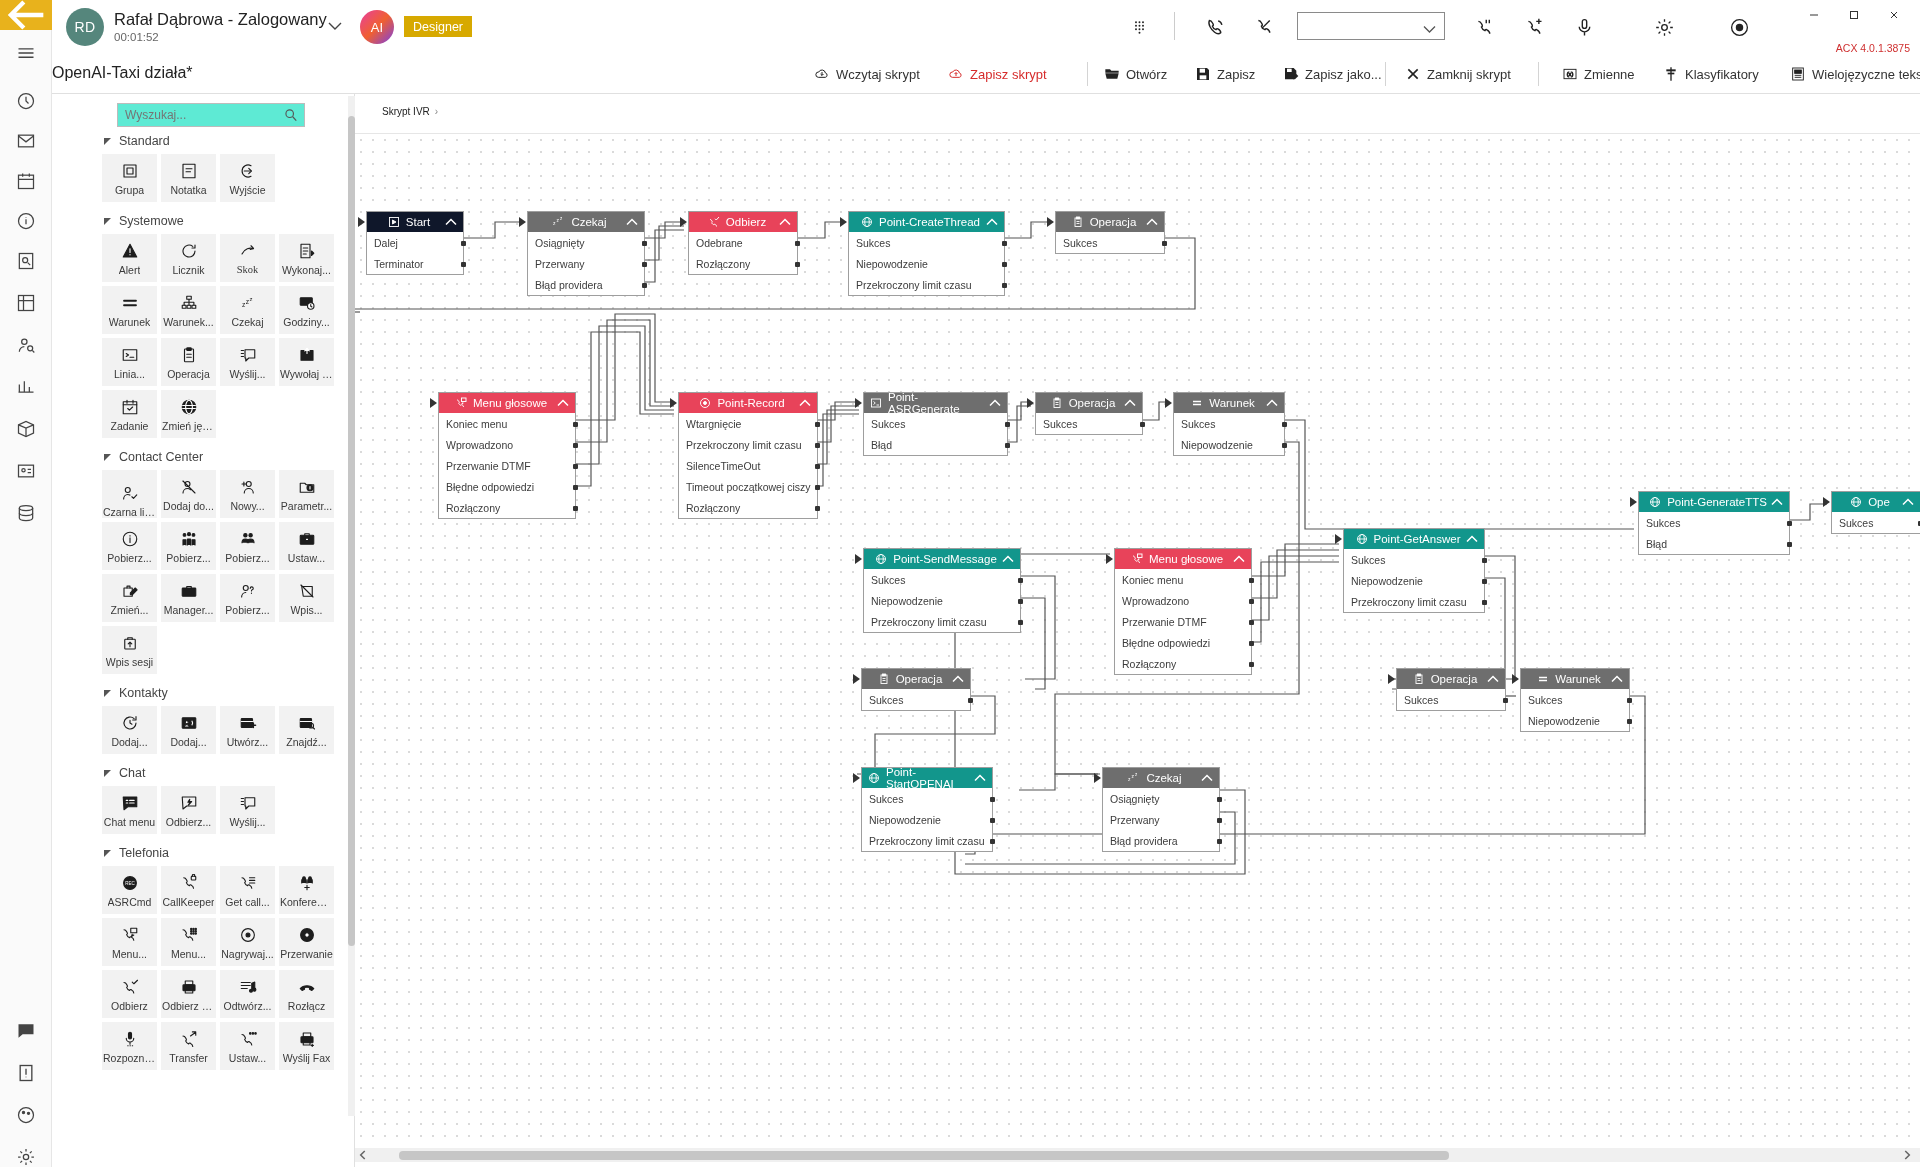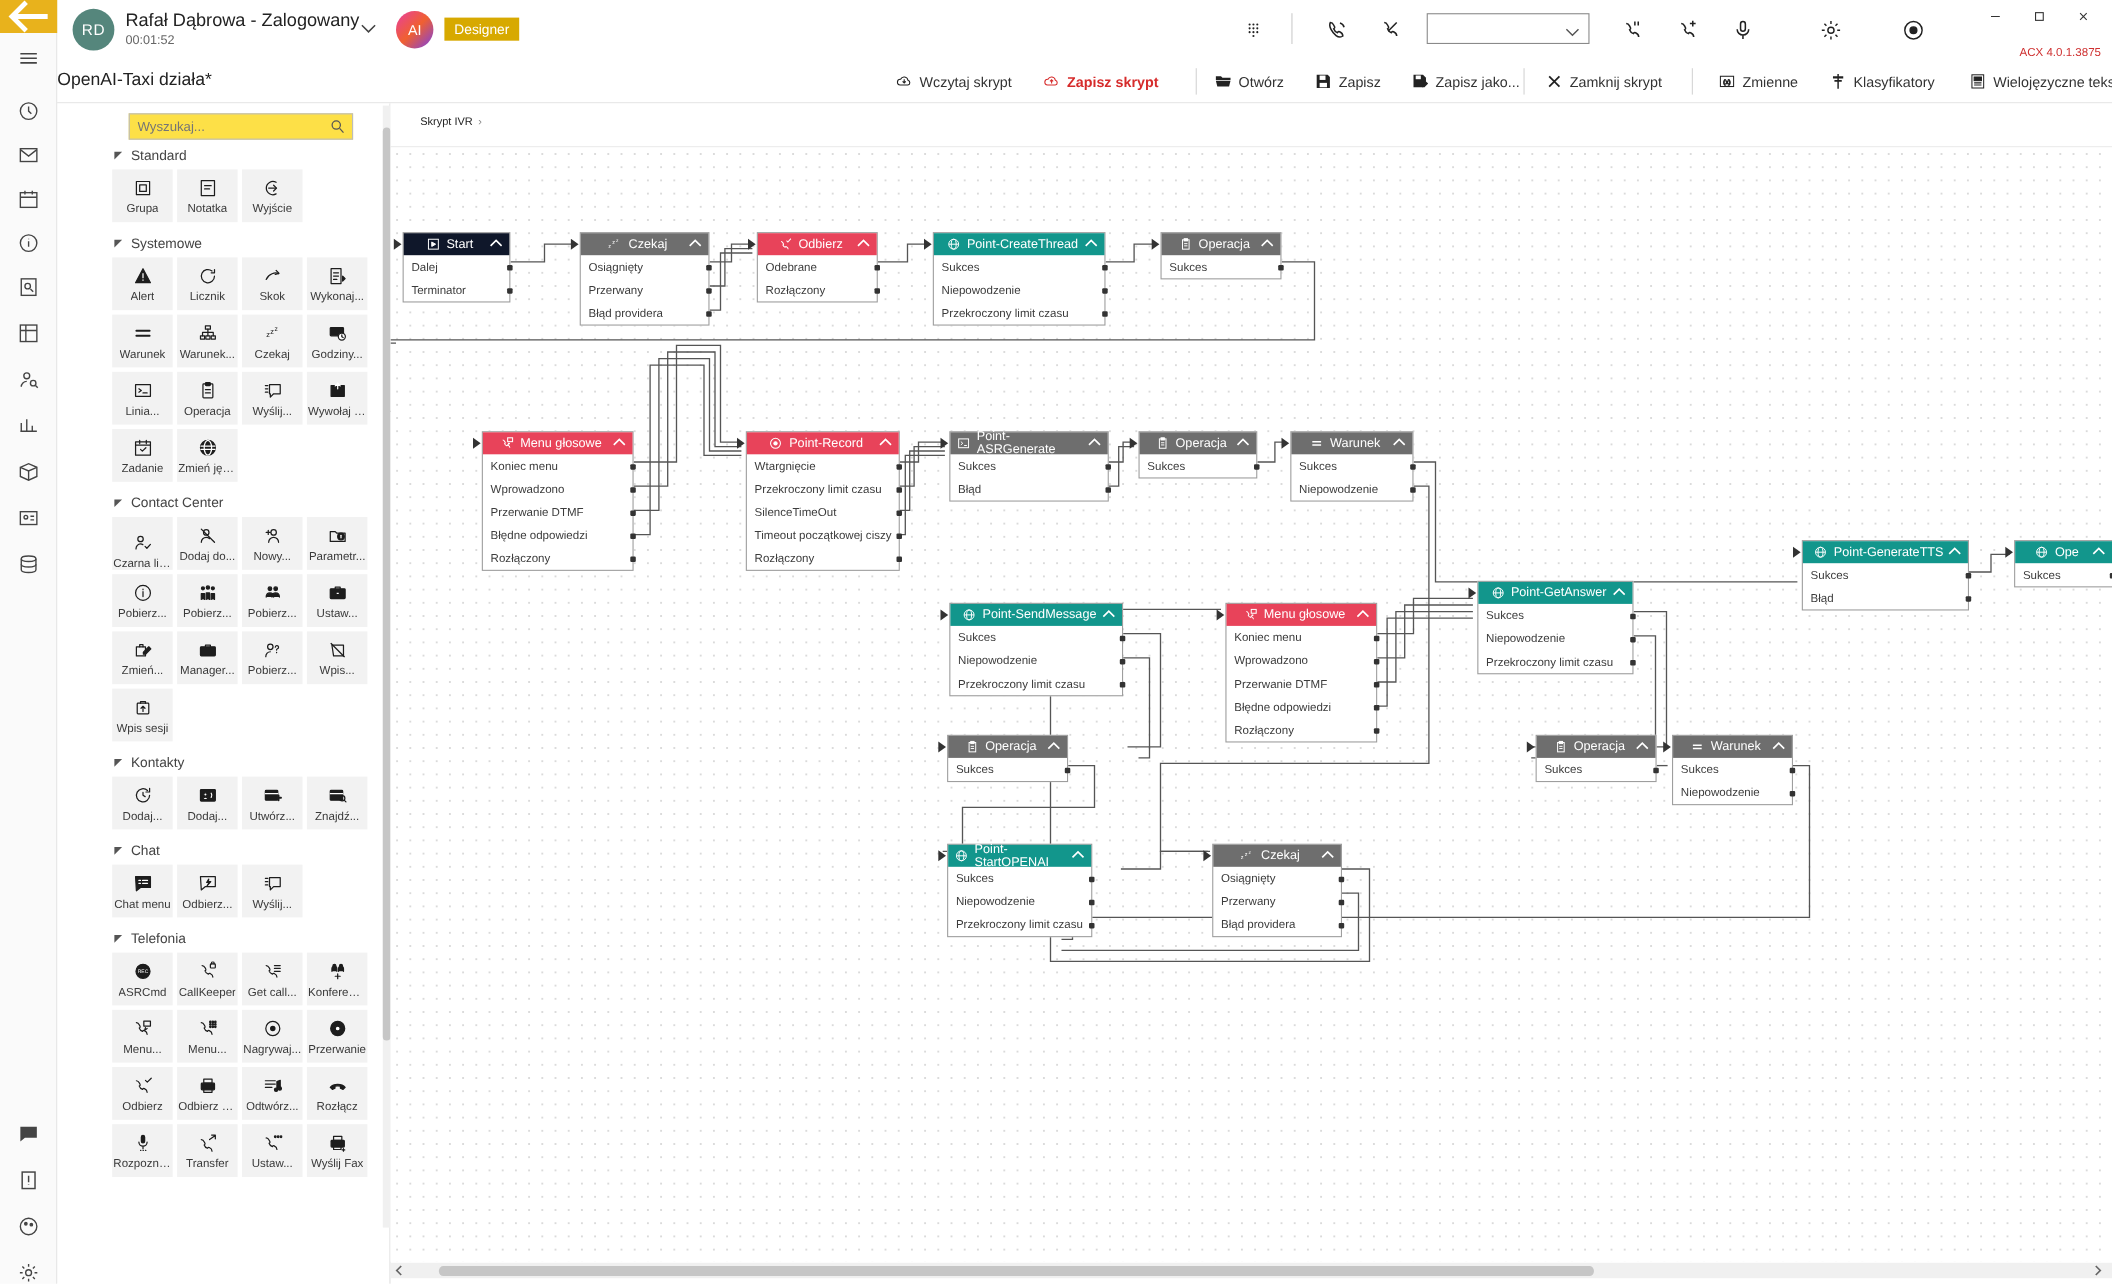--- a/index.html
+++ b/index.html
@@ -30,32 +30,32 @@
 
   .win-btns { position:absolute; right:6px; top:2px; display:flex; gap:0; }
   .win-btn { width:40px; height:26px; display:flex; align-items:center; justify-content:center; }
   .win-btn svg { width:12px; height:12px; }
 
   
   .scripttb { position:absolute; left:0; top:54px; width:1920px; height:40px; background:#fff; border-bottom:1px solid #e0e0e0; }
   .script-title { position:absolute; left:52px; top:10px; font-size:16px; color:#222; }
   .stb-item { position:absolute; top:10px; height:20px; display:flex; align-items:center; gap:6px; font-size:13px; color:#333; white-space:nowrap; }
   .stb-item svg { width:16px; height:16px; flex:0 0 16px; }
-  .stb-item.red { color:#d62b2b;font-weight:bold; }
+  .stb-item.red { color:#d62b2b; }
   .stb-sep { position:absolute; top:8px; width:1px; height:24px; background:#d4d4d4; }
 
   
   .rail { position:absolute; left:0; top:0; width:52px; height:1167px; background:#fafafa; border-right:1px solid #e6e6e6; z-index:5; }
   .rail-top { position:absolute; left:0; top:0; width:52px; height:30px; background:#e8b21c; display:flex; align-items:center; justify-content:center; }
   .rail-item { position:absolute; left:0; width:52px; height:41px; display:flex; align-items:center; justify-content:center; }
   .rail-item svg { width:20px; height:20px; }
 
   
   .palette { position:absolute; left:52px; top:94px; width:303px; height:1073px; background:#fff; border-right:1px solid #e0e0e0; overflow:hidden; }
-  .search-wrap { position:absolute; left:65px; top:9px; width:204px; height:24px; border:1px solid #bcbcbc; background:#fde047; }
+  .search-wrap { position:absolute; left:65px; top:9px; width:188px; height:24px; border:1px solid #bcbcbc; background:#5eead4; }
   .search-wrap input { width:140px; height:22px; border:0; outline:0; padding-left:7px; font-size:12px; color:#777; font-family:"Liberation Sans", sans-serif; background:transparent;}
   .search-wrap .mag { position:absolute; right:6px; top:4px; width:14px; height:14px; }
   .grp-head { position:absolute; left:52px; display:flex; align-items:center; gap:8px; font-size:12.5px; color:#444; }
   .grp-head .tri { width:0;height:0;border-left:7px solid #555;border-bottom:7px solid transparent;border-top:0; transform:rotate(0deg);}
   .tile { position:absolute; width:55px; height:48px; background:#f2f2f2; display:flex; flex-direction:column; align-items:center; justify-content:center; gap:3px; }
   .tile .ic { height:20px; display:flex; align-items:center; justify-content:center; font-size:15px; }
   .tile .ic svg { width:18px; height:18px; }
   .tile .lb { font-size:10.5px; color:#3a3a3a; max-width:53px; overflow:hidden; white-space:nowrap; text-overflow:ellipsis; text-align:center; }
 
   .pal-scroll { position:absolute; left:348px; top:96px; width:7px; height:1020px; background:#f0f0f0; }
@@ -441,21 +441,21 @@
       </div>
       <div class="tile" style="left: 109px; top: 140px;">
         <div class="ic">
           <svg viewBox="0 0 24 24" fill="none" stroke="#1d1d1d" stroke-width="1.5" stroke-linecap="round" stroke-linejoin="round">
             <path d="M20 12a8 8 0 1 1-3-6.2"></path>
             <path d="M20 4v4h-4"></path>
           </svg>
         </div>
         <div class="lb">Licznik</div>
       </div>
-      <div class="tile" style="left: 168px; top: 140px;">
+      <div class="tile" style="left: 168px; top: 140px; font-family: Liberation Serif, serif;">
         <div class="ic">
           <svg viewBox="0 0 24 24" fill="none" stroke="#1d1d1d" stroke-width="1.5" stroke-linecap="round" stroke-linejoin="round">
             <path d="M4 16c3-7 11-9 15-7"></path>
             <path d="M16 5l3.4 3.6-4.4 1.4"></path>
           </svg>
         </div>
         <div class="lb">Skok</div>
       </div>
       <div class="tile" style="left: 227px; top: 140px;">
         <div class="ic">

